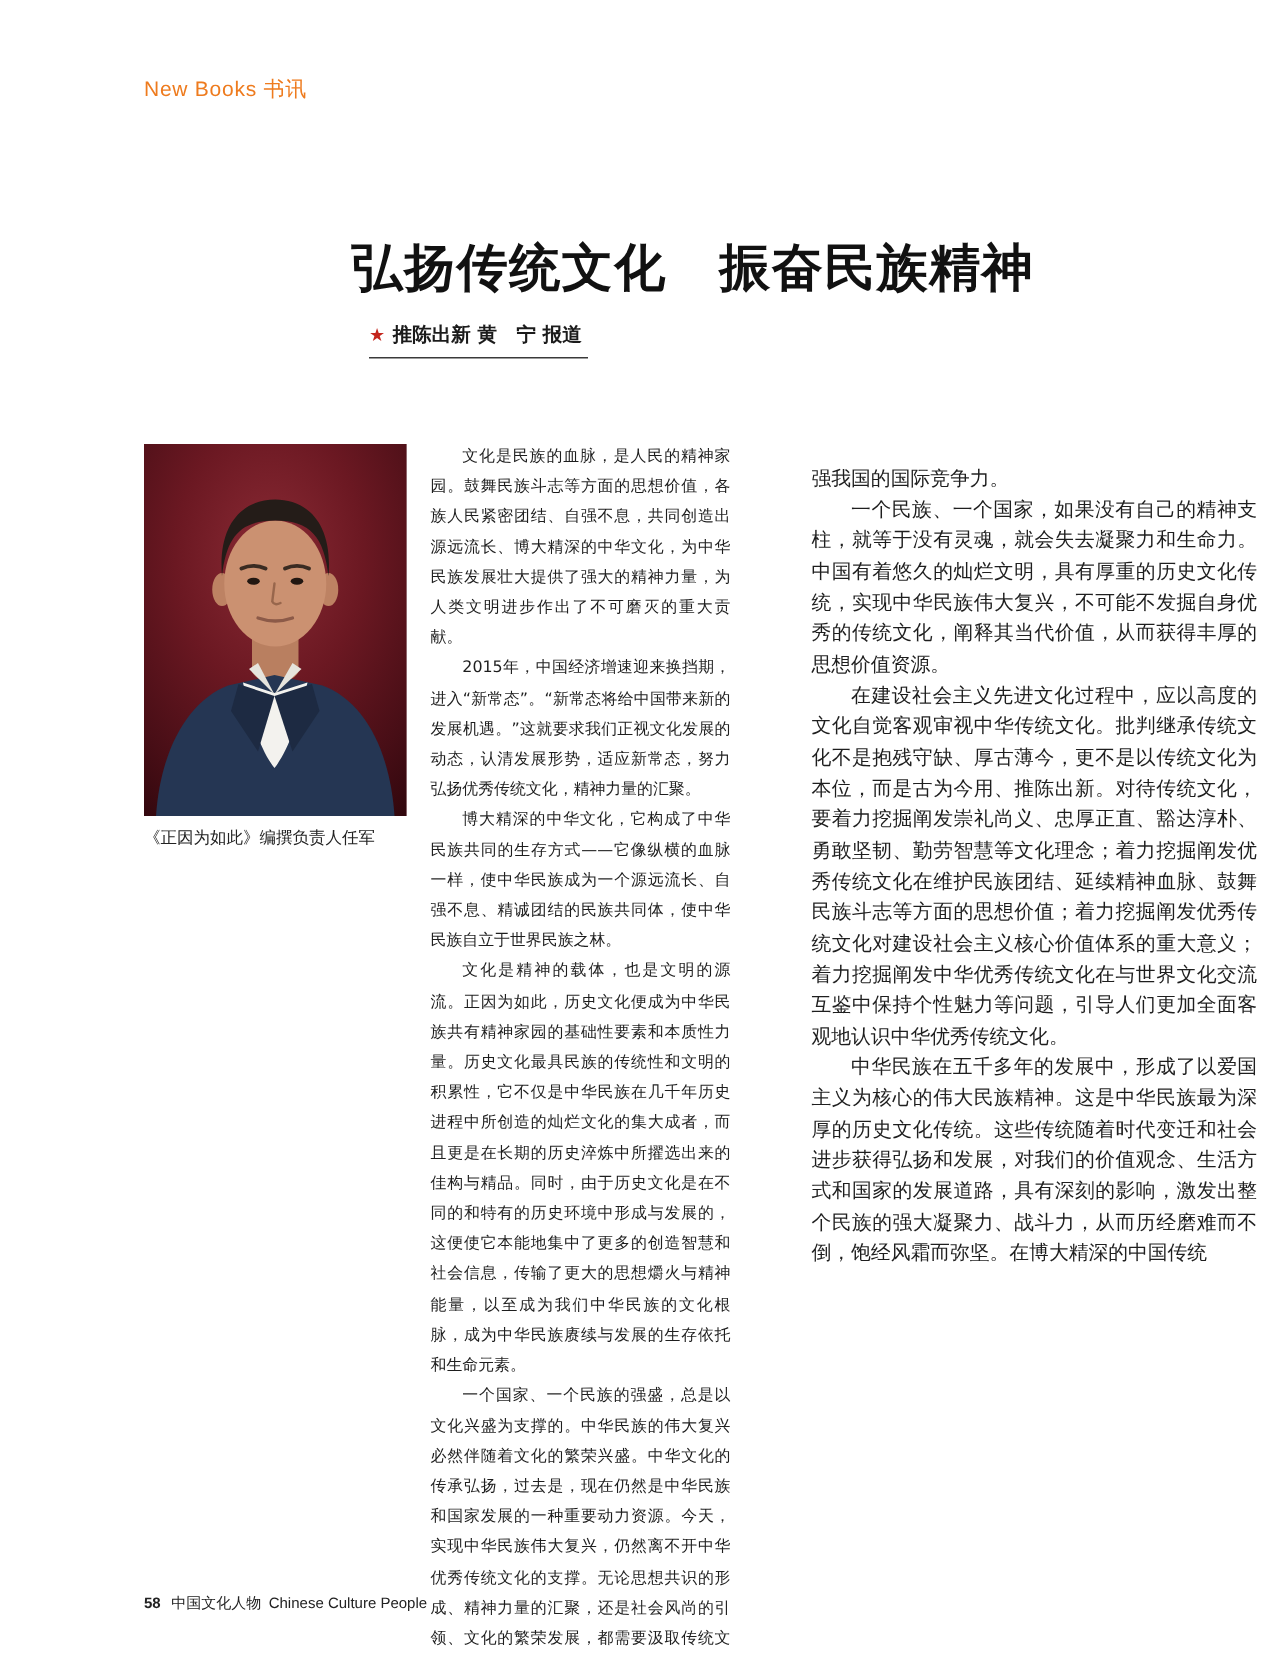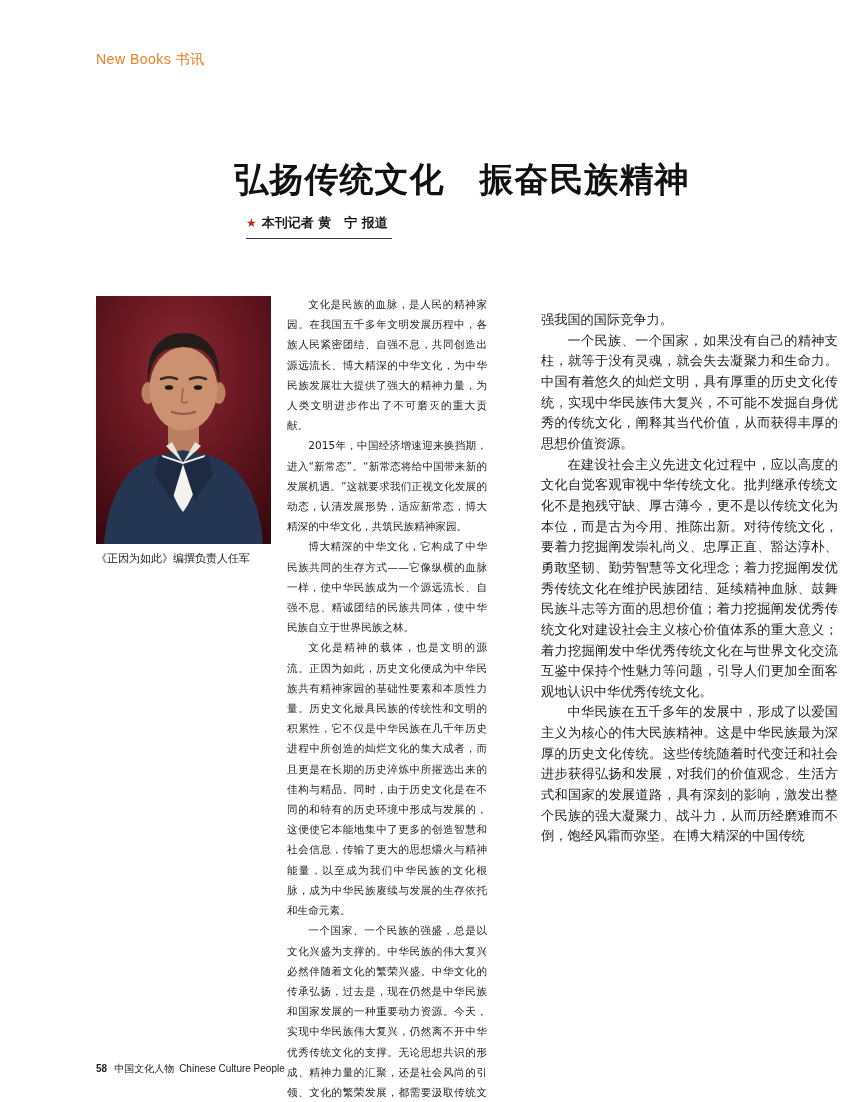--- a/index.html
+++ b/index.html
@@ -44,21 +44,21 @@
 </head>
 <body>
 
 <div class="page">
 
   <div class="section-label">New Books 书讯</div>
 
   <h1 class="title">弘扬传统文化　振奋民族精神</h1>
 
   <div class="byline">
-    <span class="star">★</span><span>本刊记者 黄　宁 报道</span>
+    <span class="star">★</span><span>推陈出新 黄　宁 报道</span>
   </div>
 
   <figure class="photo">
     <svg viewBox="0 0 175 248" aria-hidden="true">
       <defs>
         <radialGradient id="bgGrad" cx="0.48" cy="0.30" r="0.9">
           <stop offset="0%" stop-color="#8a2a34"></stop>
           <stop offset="40%" stop-color="#6b1822"></stop>
           <stop offset="75%" stop-color="#480e16"></stop>
           <stop offset="100%" stop-color="#2d060c"></stop>
@@ -92,22 +92,22 @@
 
       <path d="M87,93 L85.5,105 Q87,108 91,106" stroke="rgba(90,50,30,0.45)" stroke-width="1.6" fill="none" stroke-linecap="round"></path>
 
       <path d="M76,116 Q87.5,120 99,116" stroke="#8c5a48" stroke-width="2.2" fill="none" stroke-linecap="round"></path>
     </svg>
   </figure>
 
   <div class="photo-caption">《正因为如此》编撰负责人任军</div>
 
   <div class="col col-left">
-    <p>文化是民族的血脉，是人民的精神家园。在我国五千多年文明发展历程中，各族人民紧密团结、自强不息，共同创造出源远流长、博大精深的中华文化，为中华民族发展壮大提供了强大的精神力量，为人类文明进步作出了不可磨灭的重大贡献。</p>
-    <p>2015年，中国经济增速迎来换挡期，进入“新常态”。“新常态将给中国带来新的发展机遇。”这就要求我们正视文化发展的动态，认清发展形势，适应新常态，博大精深的中华文化，共筑民族精神家园。</p>
+    <p>文化是民族的血脉，是人民的精神家园。鼓舞民族斗志等方面的思想价值，各族人民紧密团结、自强不息，共同创造出源远流长、博大精深的中华文化，为中华民族发展壮大提供了强大的精神力量，为人类文明进步作出了不可磨灭的重大贡献。</p>
+    <p>2015年，中国经济增速迎来换挡期，进入“新常态”。“新常态将给中国带来新的发展机遇。”这就要求我们正视文化发展的动态，认清发展形势，适应新常态，努力弘扬优秀传统文化，精神力量的汇聚。</p>
     <p>博大精深的中华文化，它构成了中华民族共同的生存方式——它像纵横的血脉一样，使中华民族成为一个源远流长、自强不息、精诚团结的民族共同体，使中华民族自立于世界民族之林。</p>
     <p>文化是精神的载体，也是文明的源流。正因为如此，历史文化便成为中华民族共有精神家园的基础性要素和本质性力量。历史文化最具民族的传统性和文明的积累性，它不仅是中华民族在几千年历史进程中所创造的灿烂文化的集大成者，而且更是在长期的历史淬炼中所擢选出来的佳构与精品。同时，由于历史文化是在不同的和特有的历史环境中形成与发展的，这便使它本能地集中了更多的创造智慧和社会信息，传输了更大的思想爝火与精神能量，以至成为我们中华民族的文化根脉，成为中华民族赓续与发展的生存依托和生命元素。</p>
     <p>一个国家、一个民族的强盛，总是以文化兴盛为支撑的。中华民族的伟大复兴必然伴随着文化的繁荣兴盛。中华文化的传承弘扬，过去是，现在仍然是中华民族和国家发展的一种重要动力资源。今天，实现中华民族伟大复兴，仍然离不开中华优秀传统文化的支撑。无论思想共识的形成、精神力量的汇聚，还是社会风尚的引领、文化的繁荣发展，都需要汲取传统文化的精华，通过激发全民族创造活力推动经济社会持续健康发展，不断增</p>
   </div>
 
   <div class="col col-right">
     <p class="cont">强我国的国际竞争力。</p>
     <p>一个民族、一个国家，如果没有自己的精神支柱，就等于没有灵魂，就会失去凝聚力和生命力。中国有着悠久的灿烂文明，具有厚重的历史文化传统，实现中华民族伟大复兴，不可能不发掘自身优秀的传统文化，阐释其当代价值，从而获得丰厚的思想价值资源。</p>
     <p>在建设社会主义先进文化过程中，应以高度的文化自觉客观审视中华传统文化。批判继承传统文化不是抱残守缺、厚古薄今，更不是以传统文化为本位，而是古为今用、推陈出新。对待传统文化，要着力挖掘阐发崇礼尚义、忠厚正直、豁达淳朴、勇敢坚韧、勤劳智慧等文化理念；着力挖掘阐发优秀传统文化在维护民族团结、延续精神血脉、鼓舞民族斗志等方面的思想价值；着力挖掘阐发优秀传统文化对建设社会主义核心价值体系的重大意义；着力挖掘阐发中华优秀传统文化在与世界文化交流互鉴中保持个性魅力等问题，引导人们更加全面客观地认识中华优秀传统文化。</p>
     <p>中华民族在五千多年的发展中，形成了以爱国主义为核心的伟大民族精神。这是中华民族最为深厚的历史文化传统。这些传统随着时代变迁和社会进步获得弘扬和发展，对我们的价值观念、生活方式和国家的发展道路，具有深刻的影响，激发出整个民族的强大凝聚力、战斗力，从而历经磨难而不倒，饱经风霜而弥坚。在博大精深的中国传统</p>

